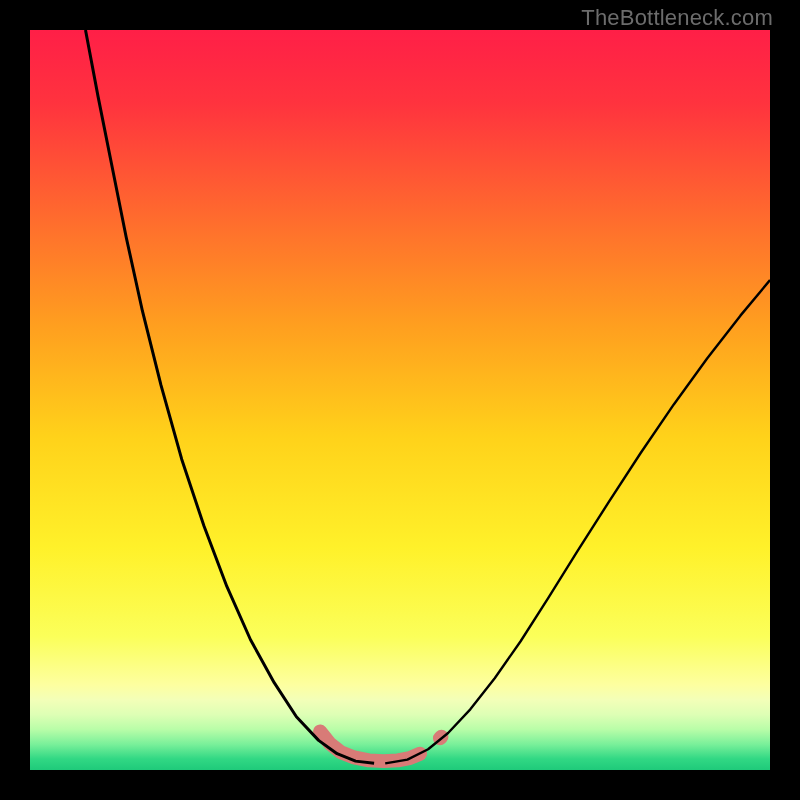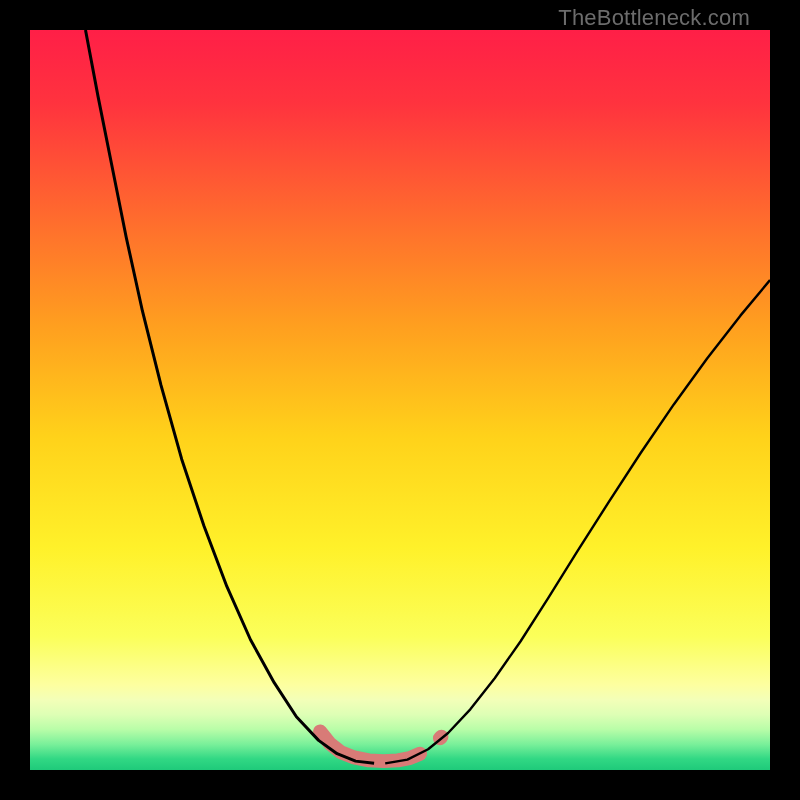--- a/index.html
+++ b/index.html
@@ -25,21 +25,21 @@
     height: 740px;
     overflow: hidden;
   }
   .gradient {
     position: absolute;
     inset: 0;
   }
   .watermark {
     position: absolute;
     top: 5px;
-    right: 50px;
+    right: 27px;
     color: #6c6c6c;
     font-size: 22px;
     font-weight: 500;
     letter-spacing: 0.2px;
   }
   svg.curves {
     position: absolute;
     inset: 0;
     width: 100%;
     height: 100%;

